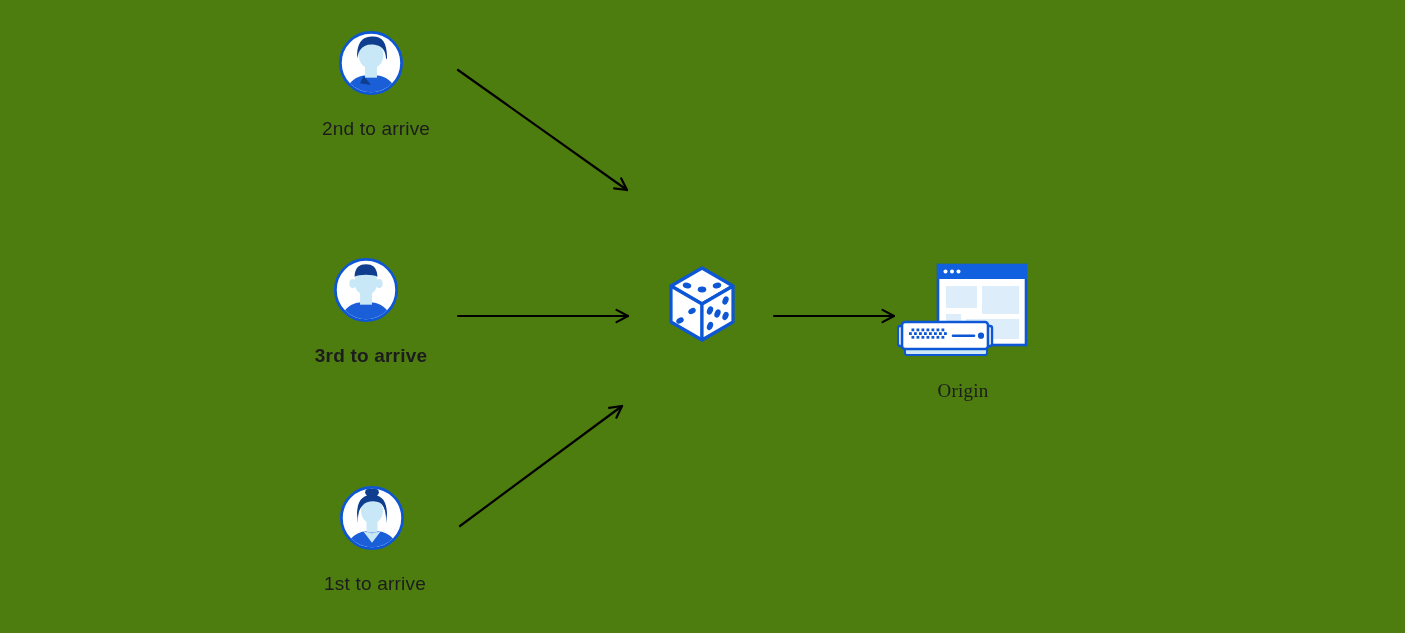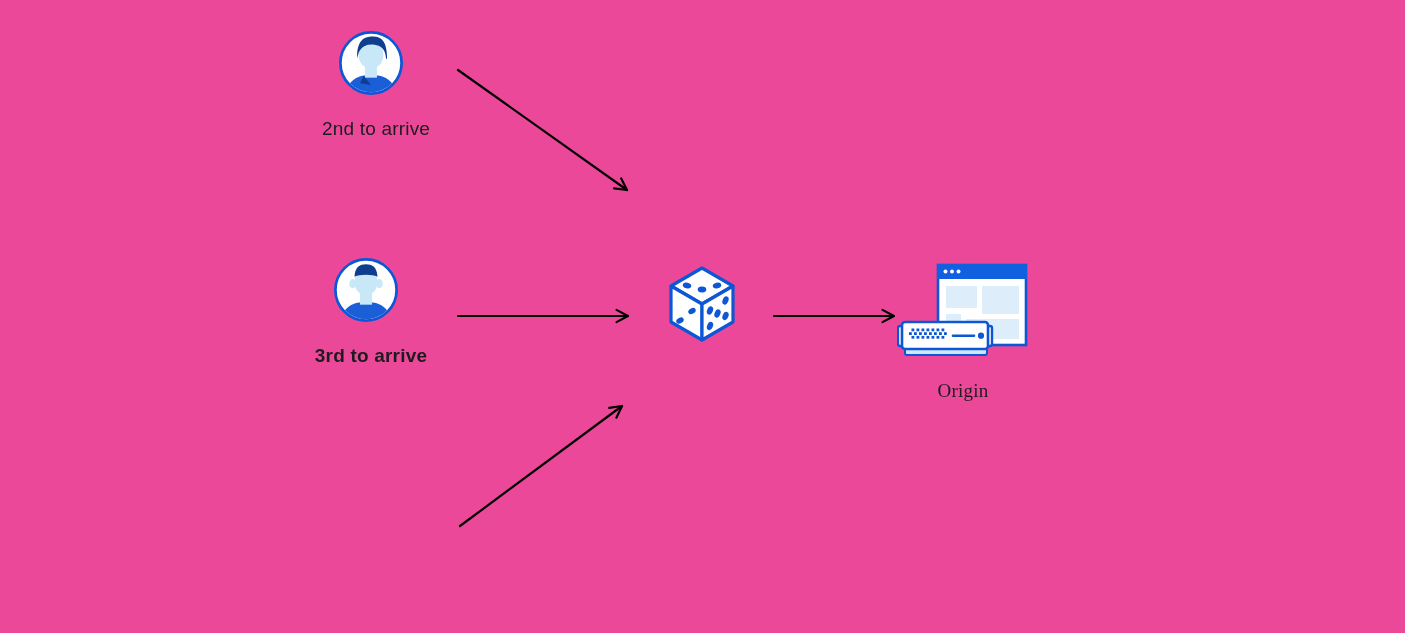--- a/index.html
+++ b/index.html
@@ -1,17 +1,17 @@
 <!DOCTYPE html>
 <html><head>
 <meta charset="utf-8">
 <style>
   html,body{margin:0;padding:0;background:#ffffff;}
   .canvas{
-    position:relative;width:1405px;height:633px;background:#ec4899;
+    position:relative;width:1405px;height:633px;background:#4d7c0f;
     font-family:"Liberation Sans",sans-serif;overflow:hidden;
   }
   .layer{position:absolute;left:0;top:0;}
   .node{position:absolute;}
   .node-label{
     position:absolute;width:200px;text-align:center;
     font-size:19px;line-height:23px;color:#1c1c1e;letter-spacing:.2px;
   }
 </style>
 </head>
@@ -77,20 +77,42 @@
         <ellipse cx="21.5" cy="29" rx="3.6" ry="5" fill="#c9e8f7"></ellipse>
         <ellipse cx="50.5" cy="29" rx="3.6" ry="5" fill="#c9e8f7"></ellipse>
         <rect x="29.5" y="37" width="13" height="15" fill="#c9e8f7"></rect>
         <ellipse cx="36" cy="27.5" rx="12.5" ry="14.5" fill="#c9e8f7"></ellipse>
         <path d="M23.5,21.5 C24,11 29,8 36,8 C43,8 48,11 48.5,21.5 C43,18.6 29,18.6 23.5,21.5 Z" fill="#0f3e8f"></path>
       </g>
     </svg>
     <div class="node-label" style="left:-62px;top:87px;">3rd to arrive</div>
   </div>
 
+  <div class="node" style="left:339px;top:485px;">
+    <svg width="66" height="66" viewBox="0 0 72 72">
+      <defs>
+          <clipPath id="c3">
+            <circle cx="36" cy="36" r="32"></circle>
+          </clipPath>
+        </defs>
+      <circle cx="36" cy="36" r="33.4" fill="#ffffff" stroke="#0d57d6" stroke-width="3"></circle>
+      <g clip-path="url(#c3)">
+        <ellipse cx="36" cy="8" rx="7.5" ry="5.8" fill="#0f3e8f"></ellipse>
+        <path d="M8,72 C10,55 22,50 36,50 C50,50 62,55 64,72 Z" fill="#1a5fd8"></path>
+        <path d="M26,50 L36,63 L46,50 Q36,55 26,50 Z" fill="#c9e8f7"></path>
+        <path d="M20,42 C17.5,16 26,11 36,11 C46,11 54.5,16 52,42
+                 C52,29 49,20 43,18 C36,16 29,17 25,22 C21,26.5 20,33 20,42 Z" fill="#0f3e8f"></path>
+        <rect x="30" y="37" width="12" height="15" fill="#c9e8f7"></rect>
+        <ellipse cx="36" cy="28" rx="12" ry="14" fill="#c9e8f7"></ellipse>
+        <path d="M21,36 C19.5,17 27,12 36,12 C45,12 52.5,17 51,36
+                 C51,27 48.5,20 42.5,18.5 C36,17 29.5,18 25.5,22.5 C22.3,26 21,30 21,36 Z" fill="#0f3e8f"></path>
+      </g>
+    </svg>
+    <div class="node-label" style="left:-64px;top:87px;">1st to arrive</div>
+  </div>
 
   <div class="node" style="left:667px;top:264px;">
     <svg width="70" height="82" viewBox="0 0 70 82">
       <g fill="#ffffff" stroke="#0d57d6" stroke-width="3.2" stroke-linejoin="round">
         <path d="M35,4 L66,22 L35,40 L4,22 Z"></path>
         <path d="M4,22 L35,40 L35,76 L4,58 Z"></path>
         <path d="M35,40 L66,22 L66,58 L35,76 Z"></path>
       </g>
       <g fill="#0d57d6">
 

